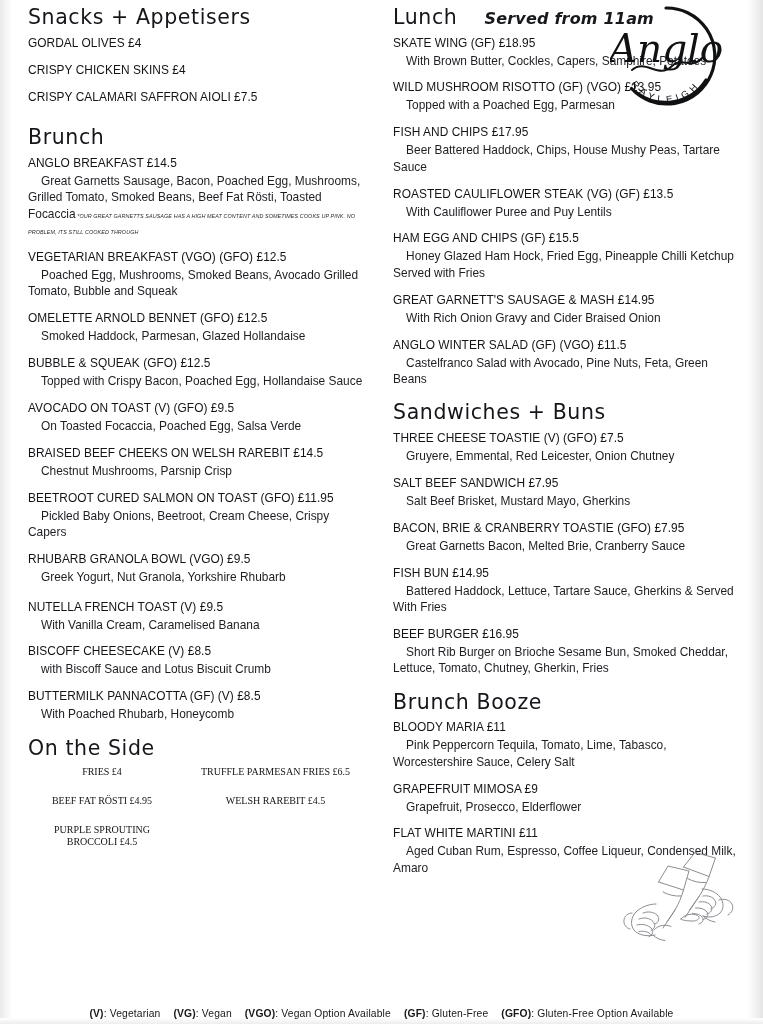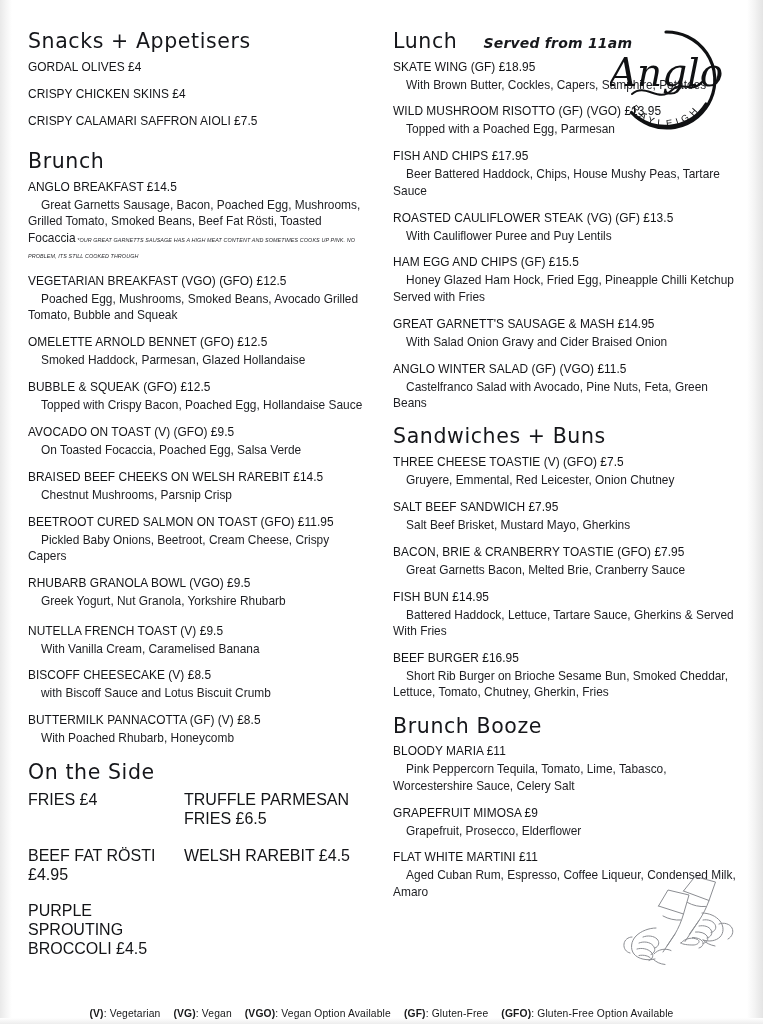--- a/index.html
+++ b/index.html
@@ -38,21 +38,21 @@
     position: absolute;
     left: 0; right: 0; bottom: 0;
     height: 6px;
     background: linear-gradient(to top, #ededed 0%, #ffffff 100%);
     pointer-events: none;
   }
 
   #columns {
     position: relative;
     display: flex;
-    padding: 30px 26px 0 28px;
+    padding: 6px 26px 0 28px;
     box-sizing: border-box;
     height: 995px;
   }
   .col {
     position: relative;
   }
   #col-left { width: 352px; padding-right: 12px; }
   #col-right { width: 357px; padding-left: 14px; }
 
   h2.section-title {
@@ -63,32 +63,33 @@
     color: #15161a;
     margin: 0 0 7px 0;
     line-height: 1.1;
   }
   .section { margin-bottom: 14px; }
   .section.sp-lg { margin-bottom: 20px; }
 
   .title-row {
     display: flex;
     align-items: baseline;
-    gap: 26px;
+    gap: 2px;
     margin: 0 0 7px 0;
     text-align: right;
   }
   .title-row h2.section-title { margin: 0; }
   .title-sub {
     font-family: "DejaVu Sans", sans-serif;
     font-weight: bold;
     font-style: italic;
-    font-size: 14px;
+    font-size: 16px;
     color: #17181c;
     letter-spacing: 0.2px;
+    margin-left: 25px;
   }
 
   .item { margin-bottom: 11.5px; }
   .item:last-child { margin-bottom: 0; }
   .item-name {
     font-family: "Liberation Sans", sans-serif;
     font-size: 11.9px;
     color: #131417;
     letter-spacing: 0.05px;
     line-height: 1.34;
@@ -112,24 +113,25 @@
   }
 
   
   .side-grid {
     display: grid;
     grid-template-columns: 148px 1fr;
     row-gap: 17px;
     column-gap: 8px;
   }
   .side-cell {
-    font-family: Liberation Sans, sans-serif;
-    font-size: 16px;
+    font-family: Liberation Serif, serif;
+    font-size: 10px;
     color: #131417;
     line-height: 1.2;
+    text-align: center;
   }
 
   
   #logo {
     position: absolute;
     right: 15px;
     top: -6px;
     width: 112px;
     height: 112px;
   }
@@ -299,21 +301,21 @@
             <div class="item">
               <div class="item-name">ROASTED CAULIFLOWER STEAK (VG) (GF)  £13.5</div>
               <div class="item-desc">With Cauliflower Puree and Puy Lentils</div>
             </div>
             <div class="item">
               <div class="item-name">HAM EGG AND CHIPS  (GF)  £15.5</div>
               <div class="item-desc">Honey Glazed Ham Hock, Fried Egg, Pineapple Chilli Ketchup Served with Fries</div>
             </div>
             <div class="item">
               <div class="item-name">GREAT GARNETT'S SAUSAGE &amp; MASH  £14.95</div>
-              <div class="item-desc">With Salad Onion Gravy and Cider Braised Onion</div>
+              <div class="item-desc">With Rich Onion Gravy and Cider Braised Onion</div>
             </div>
             <div class="item">
               <div class="item-name">ANGLO WINTER SALAD  (GF) (VGO)  £11.5</div>
               <div class="item-desc">Castelfranco Salad with Avocado, Pine Nuts, Feta, Green Beans</div>
             </div>
           </div>
       </div>
 
       <div class="section">
         <h2 class="section-title">Sandwiches + Buns</h2>

